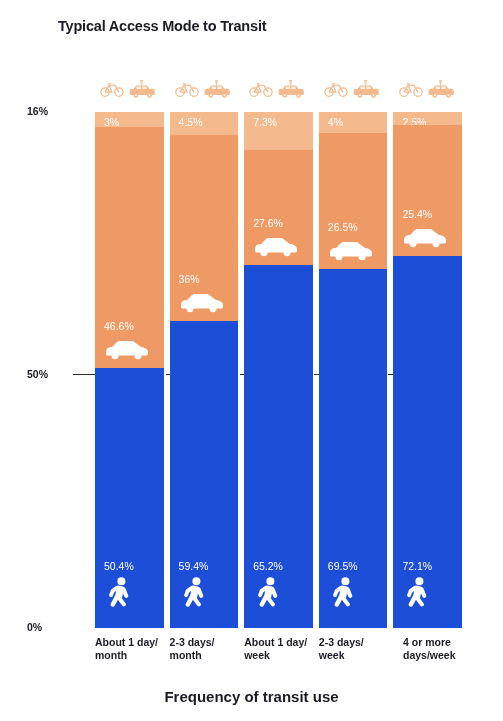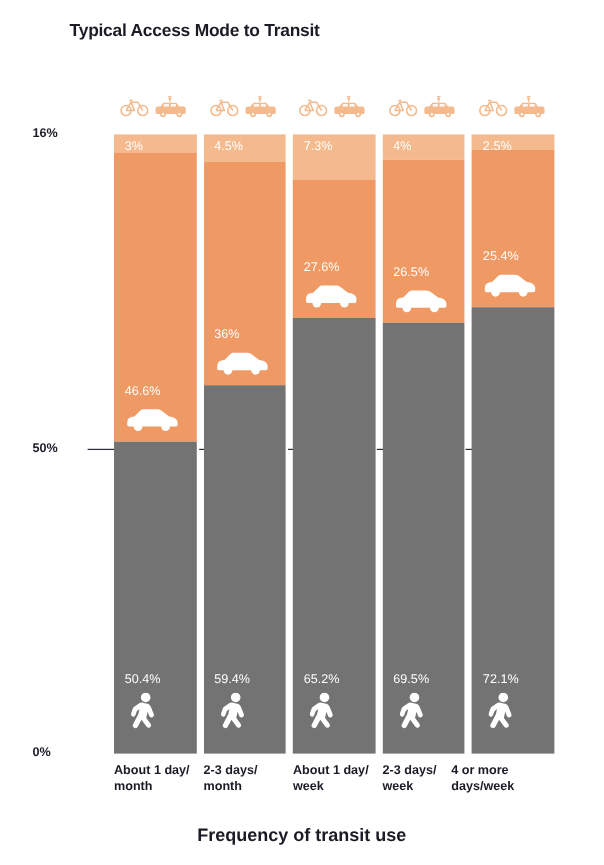--- a/index.html
+++ b/index.html
@@ -78,21 +78,21 @@
     display: flex;
     flex-direction: column;
   }
   .seg {
     position: relative;
     width: 100%;
     box-sizing: border-box;
   }
   .seg-top    { background: #f4b98c; }
   .seg-mid    { background: #ef9a64; }
-  .seg-bottom { background: #737373; }
+  .seg-bottom { background: #1d4ed8; }
 
   .seg-label {
     position: absolute;
     left: 9px;
     color: #ffffff;
     font-size: 10.5px;
     font-weight: normal;
     white-space: nowrap;
   }
   .seg-top .seg-label { top: 4px; }
@@ -423,20 +423,20 @@
         <div>month</div>
       </div>
       <div class="cat-label" style="left: 244.2px; width: 82.6px;">
         <div>About 1 day/</div>
         <div>week</div>
       </div>
       <div class="cat-label" style="left: 318.8px; width: 82.6px;">
         <div>2-3 days/</div>
         <div>week</div>
       </div>
-      <div class="cat-label" style="left: 376px; width: 82.6px;">
+      <div class="cat-label" style="left: 403px; width: 82.6px;">
         <div>4 or more</div>
         <div>days/week</div>
       </div>
     </div>
 
   <div id="x-axis-title">Frequency of transit use</div>
 </div>
 
 </body></html>

